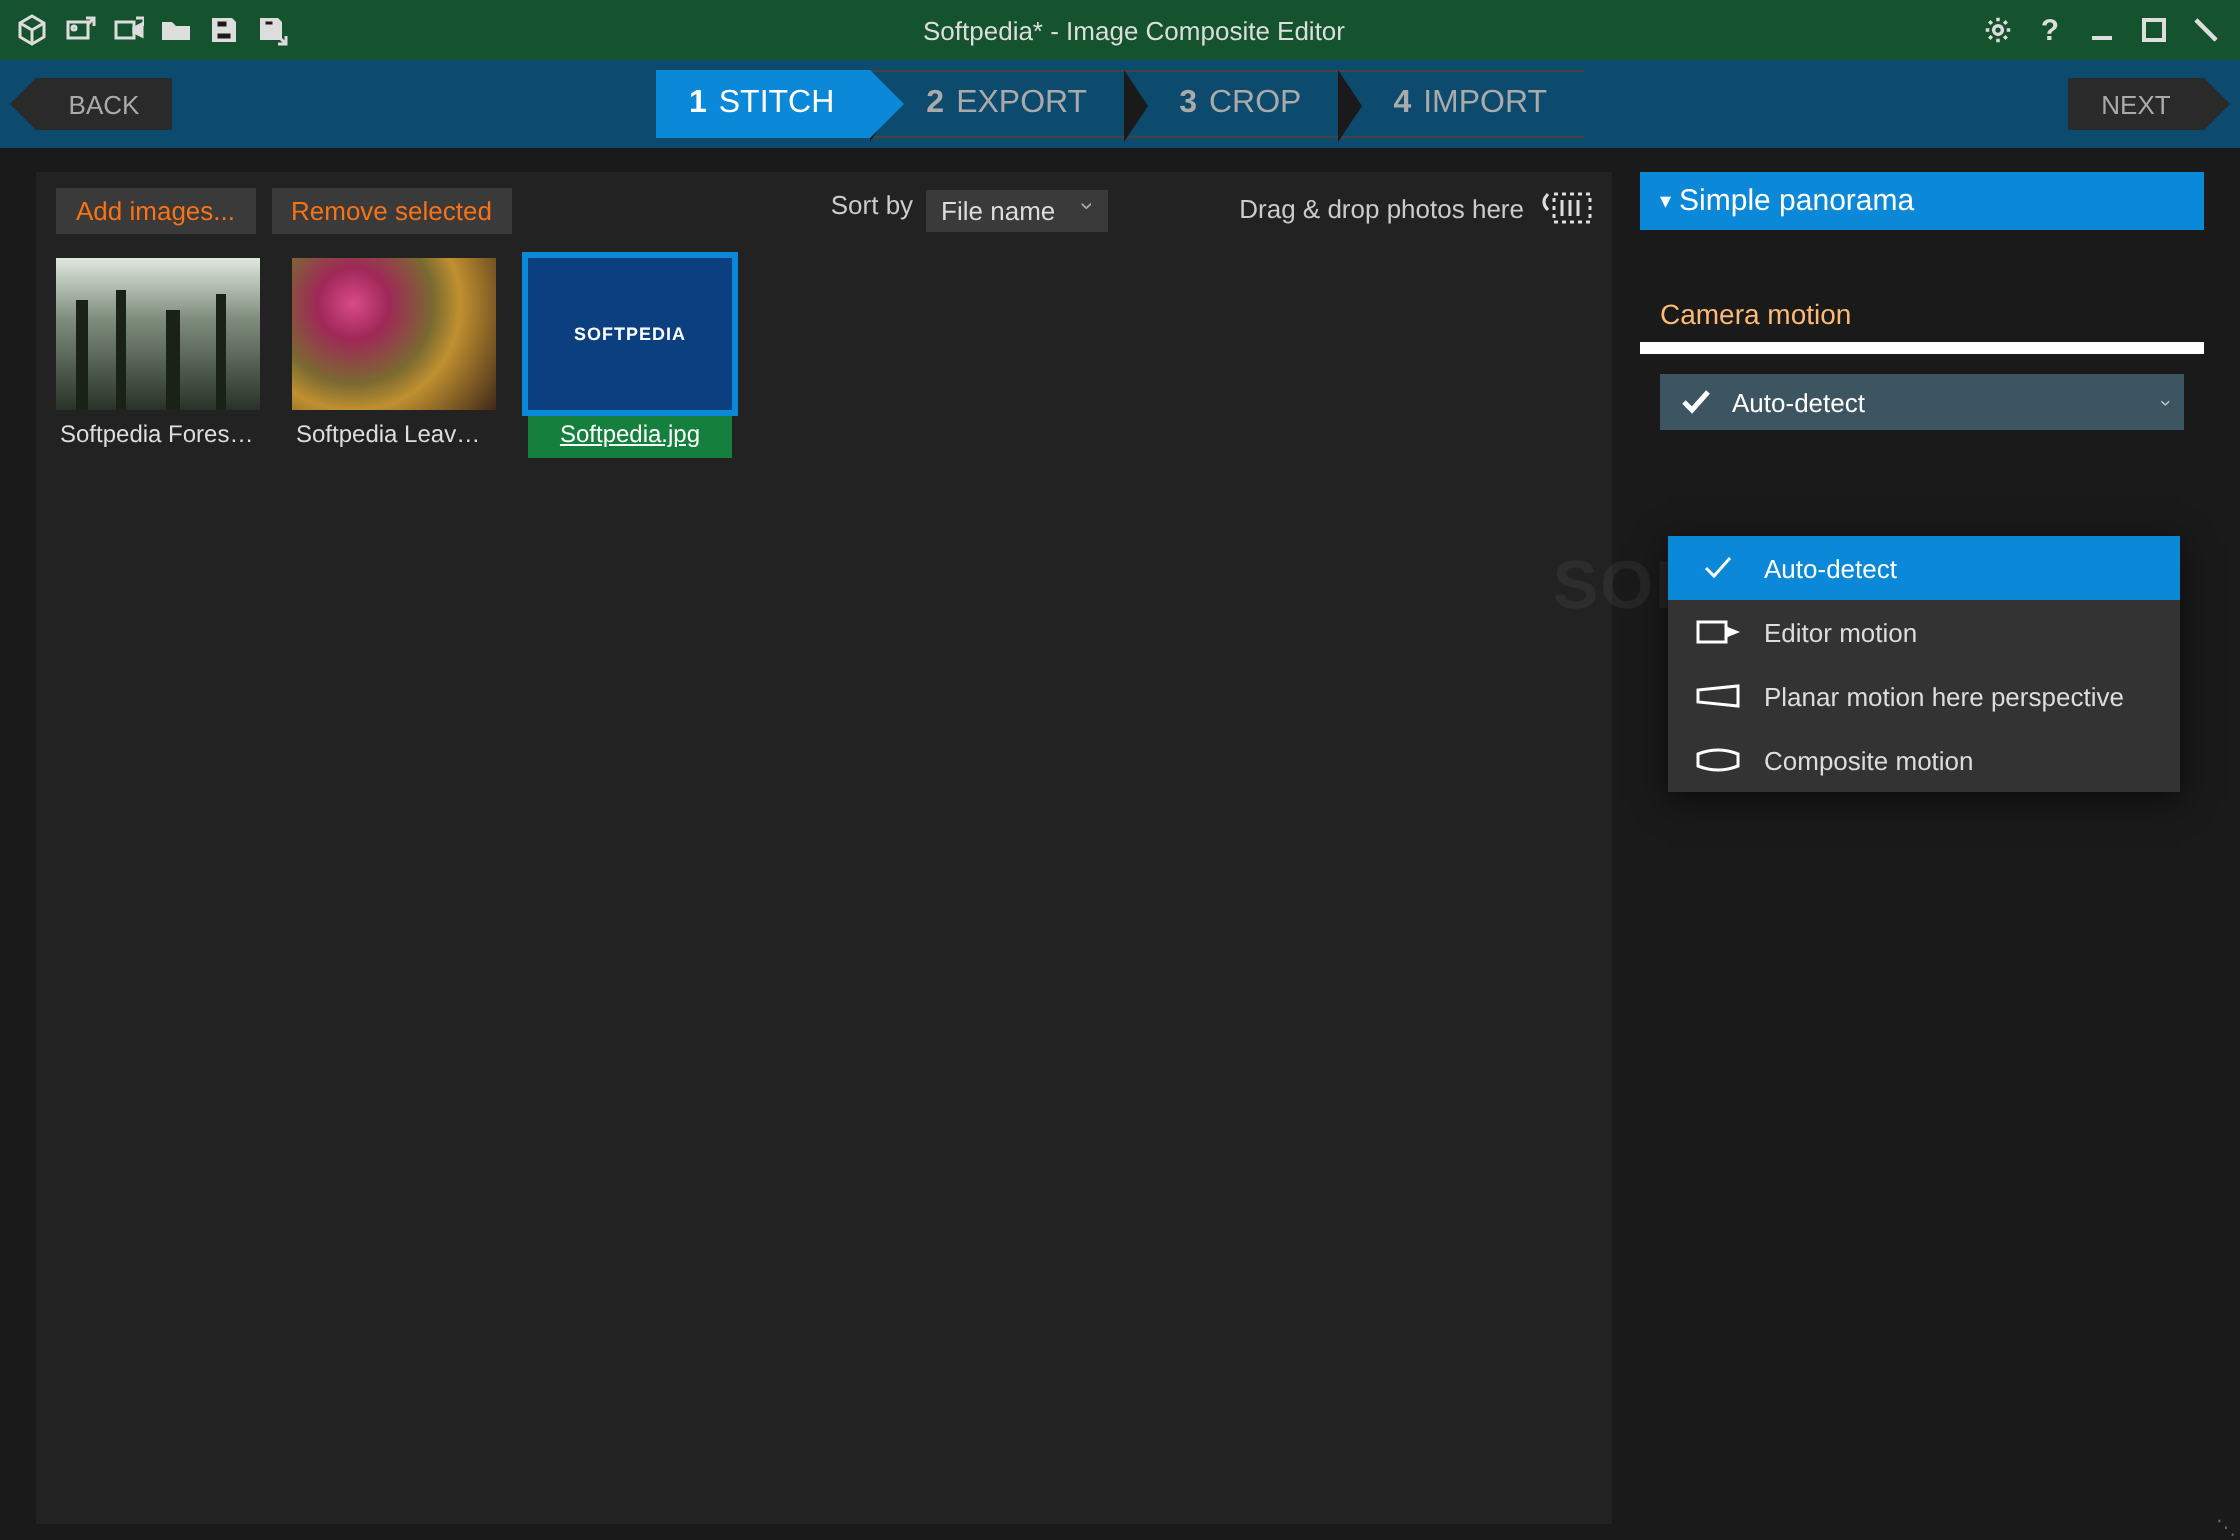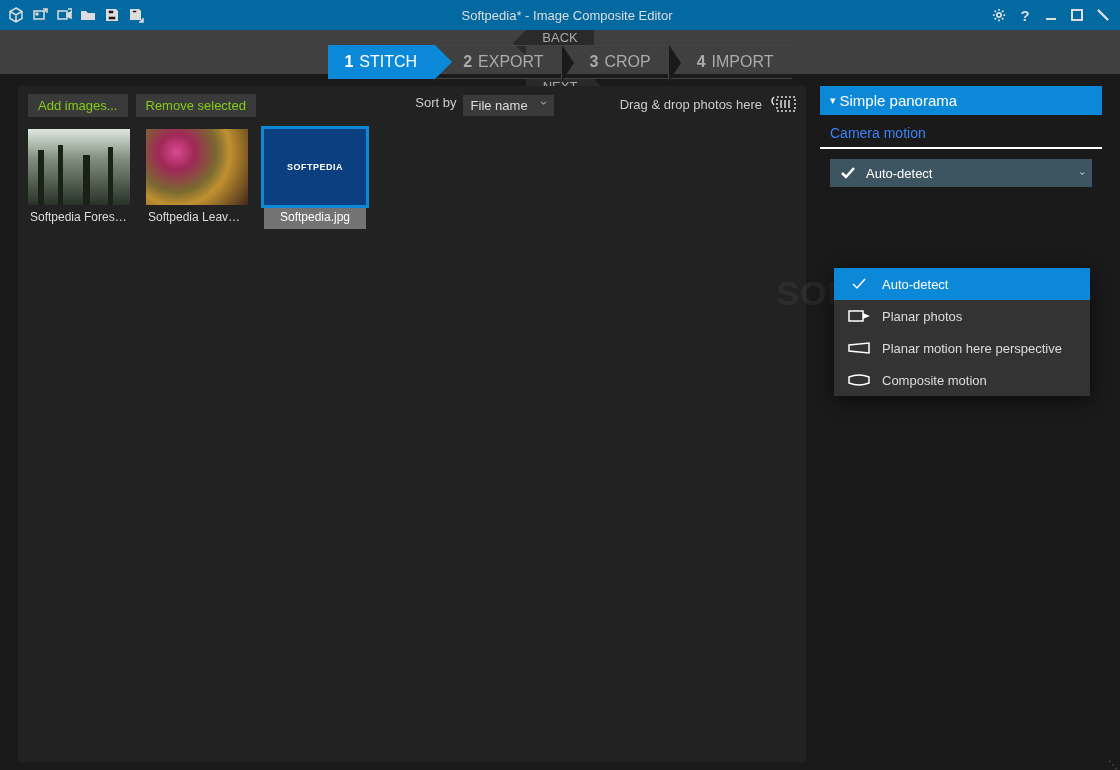--- a/index.html
+++ b/index.html
@@ -1,65 +1,65 @@
 <!DOCTYPE html>
 <html><head>
 <meta charset="utf-8">
 <style>
 * { margin: 0; padding: 0; box-sizing: border-box; font-family: "Segoe UI", Arial, sans-serif; }
 body { background: #1a1a1a; width: 1120px; height: 770px; overflow: hidden; color: #ddd; font-size: 13px; user-select: none; }
 
 
-.titlebar { height: 30px; background: #0369a1; display: flex; align-items: center; padding: 0 6px; }
+.titlebar { height: 30px; background: #14532d; display: flex; align-items: center; padding: 0 6px; }
 .titlebar-icons { display: flex; gap: 4px; align-items: center; }
 .titlebar-icons .ticon { width: 20px; height: 20px; display: flex; align-items: center; justify-content: center; cursor: pointer; }
 .titlebar-icons svg { width: 16px; height: 16px; stroke: #ddd; fill: none; stroke-width: 1.5; }
 .titlebar-title { flex: 1; text-align: center; font-size: 13px; color: #ddd; }
 .titlebar-right { display: flex; gap: 4px; align-items: center; }
 .titlebar-right .tbtn { width: 22px; height: 22px; display: flex; align-items: center; justify-content: center; cursor: pointer; color:#ddd; }
 .titlebar-right svg { width: 14px; height: 14px; stroke: #ddd; fill: none; stroke-width: 2; }
 
 
-.navbar { height: 44px; background: #404040; display: flex; align-items: center; padding: 0 18px; flex-direction: column; }
+.navbar { height: 44px; background: #0c4a6e; display: flex; align-items: center; padding: 0 18px; }
 .nav-back, .nav-next { width: 68px; height: 26px; background: #2a2a2a; display: flex; align-items: center; justify-content: center; font-size: 13px; color: #aaa; cursor: pointer; position: relative; }
 .nav-back::before { content:""; position:absolute; left:-13px; top:0; border-top:13px solid transparent; border-bottom:13px solid transparent; border-right:13px solid #2a2a2a; }
 .nav-next::after { content:""; position:absolute; right:-13px; top:0; border-top:13px solid transparent; border-bottom:13px solid transparent; border-left:13px solid #2a2a2a; }
 .nav-spacer { flex: 1; }
 .nav-steps { display: flex; align-items: center; }
 .step { position: relative; height: 34px; display: flex; align-items: center; padding: 0 18px 0 28px; font-size: 16px; color: #aaa; cursor: pointer; }
 .step .num { font-weight: 600; margin-right: 6px; font-size:16px; }
 .step.active { background: #0b88d8; color: #fff; padding-left: 16px; }
 .step.active::after { content:""; position:absolute; right:-17px; top:0; border-top:17px solid transparent; border-bottom:17px solid transparent; border-left:17px solid #0b88d8; z-index:2; }
 .step.sep { border-top:1px solid #444; border-bottom:1px solid #444; }
 .step.sep::before { content:""; position:absolute; left:0; top:-1px; width:0; height:0; border-top:18px solid transparent; border-bottom:18px solid transparent; border-left:12px solid #1a1a1a; }
 .step.sep::after { content:""; position:absolute; left:-1px; top:-1px; width:0; height:0; border-top:18px solid transparent; border-bottom:18px solid transparent; border-left:12px solid #444; z-index:-1; }
 
 
 .body-area { display: flex; height: calc(770px - 30px - 44px); position: relative; }
 .main-panel { flex: 1; background: #222; margin: 12px 0 8px 18px; position: relative; display:flex; flex-direction:column; }
 .toolbar { display:flex; align-items:center; padding: 8px 10px; gap:8px; }
-.btn { background:#3a3a3a; color:#84cc16; padding:4px 10px; font-size:13px; cursor:pointer; border:none; }
+.btn { background:#3a3a3a; color:#f97316; padding:4px 10px; font-size:13px; cursor:pointer; border:none; }
 .sortwrap { margin-left:auto; display:flex; align-items:flex-start; gap:6px; font-size:13px; color:#ccc;}
 .sortsel { background:#3a3a3a; color:#ddd; border:none; padding:3px 26px 3px 8px; font-size:13px; cursor:pointer; position:relative; }
 .sortsel::after { content:"›"; position:absolute; right:8px; top:1px; transform:rotate(90deg); font-size:12px; color:#aaa;}
 .draghint { margin-left: 60px; display:flex; align-items:center; gap:6px; color:#ccc; font-size:13px;}
 .draghint svg { width:28px; height:18px; stroke:#ddd; fill:none; stroke-width:1.5;}
 
 .thumbs { display:flex; gap:16px; padding: 4px 10px; flex-wrap:wrap; align-content:flex-start;}
 .thumb { width:102px; cursor:pointer; }
 .thumb-img { width:102px; height:76px; background:#555; display:block;}
 .thumb-label { font-size:12px; color:#ddd; text-align:center; padding:5px 2px; white-space:nowrap; overflow:hidden; text-overflow:ellipsis;}
 .thumb.selected .thumb-img { outline:3px solid #0b88d8; }
-.thumb.selected .thumb-label { background:#737373; color:#fff; }
+.thumb.selected .thumb-label { background:#15803d; color:#fff;text-decoration:underline; }
 
 
 .right-panel { width: 282px; margin: 12px 18px 8px 14px; display:flex; flex-direction:column;}
 .panel-header { background:#0b88d8; color:#fff; padding:6px 10px; font-size:15px; cursor:pointer; display:flex; align-items:center; gap:4px;}
 .panel-header .chev { font-size:11px;}
-.section-title { padding:10px 10px 6px; font-size:14px; color:#3b82f6; border-bottom:2px solid #ffffff;}
+.section-title { padding:10px 10px 6px; font-size:14px; color:#fdba74; border-bottom:6px solid #ffffff;margin-top:24px;}
 .motion-select { margin:10px 10px 0; background:#3d5561; color:#fff; padding:6px 10px; font-size:13px; cursor:pointer; display:flex; align-items:center; gap:10px; position:relative;}
 .motion-select .chev2 { position:absolute; right:8px; font-size:10px; transform:rotate(90deg); color:#ccc;}
 .check { width:16px; height:16px;}
 .check svg { width:16px; height:16px; stroke:#fff; fill:none; stroke-width:2.5;}
 
 .dropdown { position:absolute; top:194px; right:30px; width:256px; background:#333; box-shadow:0 4px 16px rgba(0,0,0,0.6); z-index:20; padding:0;}
 .dropdown-item { display:flex; align-items:center; gap:12px; padding:8px 14px; font-size:13px; color:#ddd; cursor:pointer;}
 .dropdown-item.hl { background:#0b88d8; color:#fff;}
 .dropdown-item .di-icon { width:22px; height:16px; display:flex; align-items:center; justify-content:center;}
 .dropdown-item .di-icon svg { width:22px; height:16px; stroke:#fff; fill:none; stroke-width:1.5;}
@@ -236,21 +236,21 @@
         </span>
       <span>Auto-detect</span>
     </div>
     <div class="dropdown-item">
       <span class="di-icon">
           <svg viewBox="0 0 22 16">
             <rect x="1" y="3" width="14" height="10"></rect>
             <path d="M15 6l5 2-5 2" fill="#fff"></path>
           </svg>
         </span>
-      <span>Planar photos</span>
+      <span>Editor motion</span>
     </div>
     <div class="dropdown-item">
       <span class="di-icon">
           <svg viewBox="0 0 22 16">
             <polygon points="1,5 21,3 21,13 1,11"></polygon>
           </svg>
         </span>
       <span>Planar motion here perspective</span>
     </div>
     <div class="dropdown-item">

